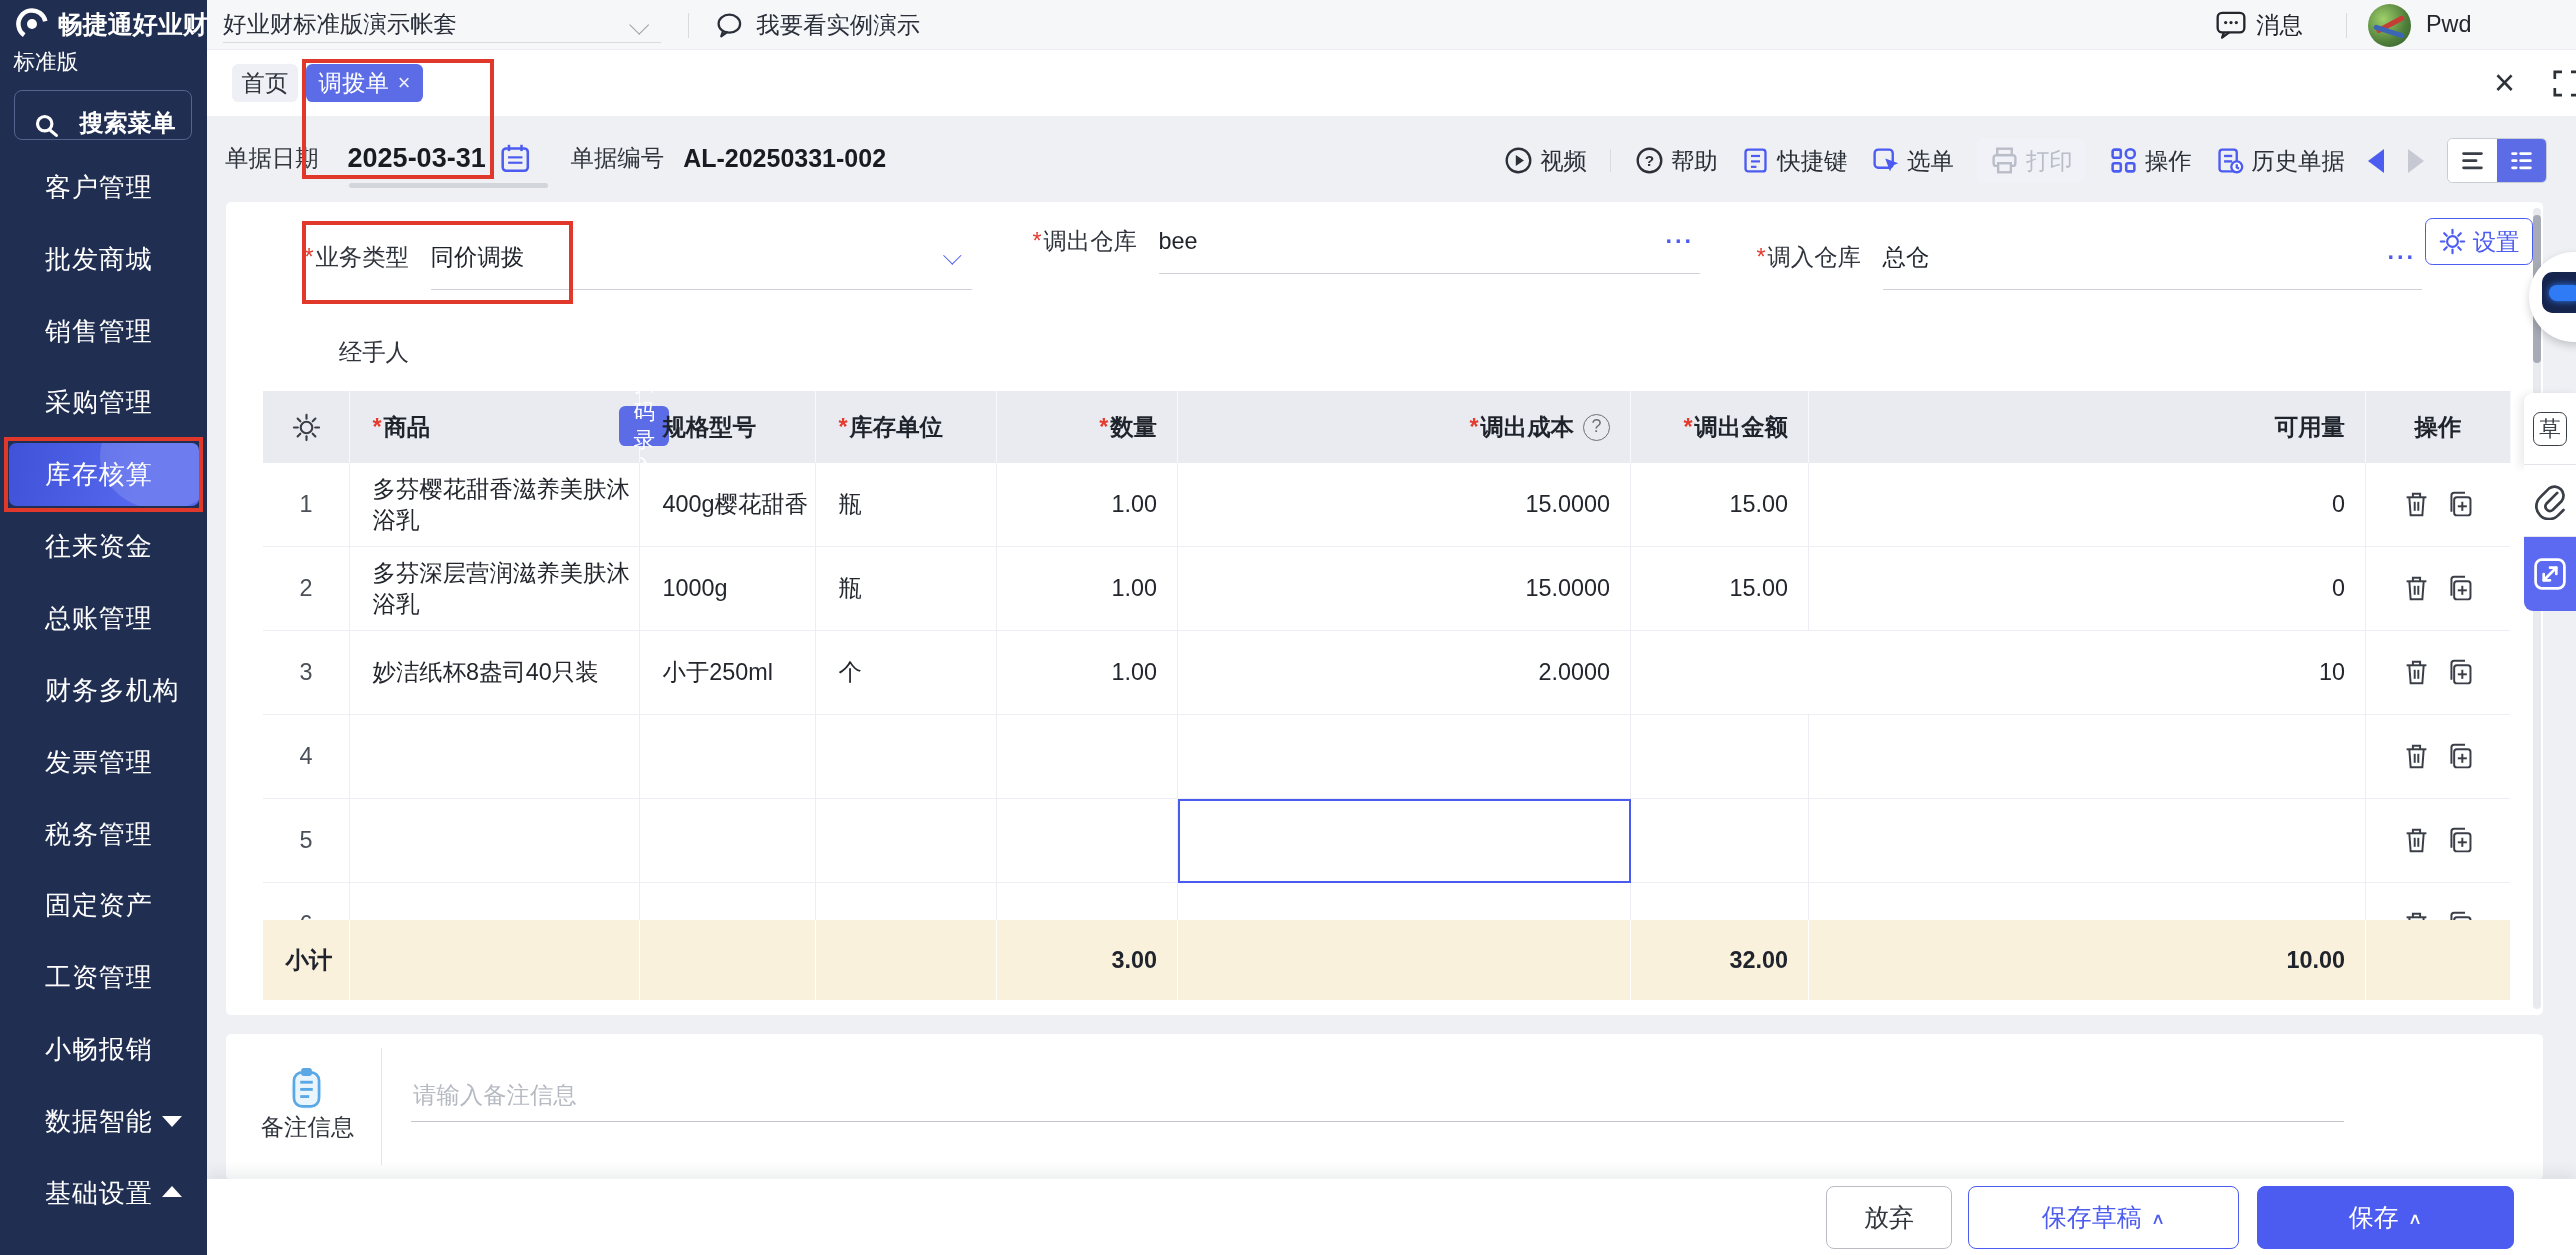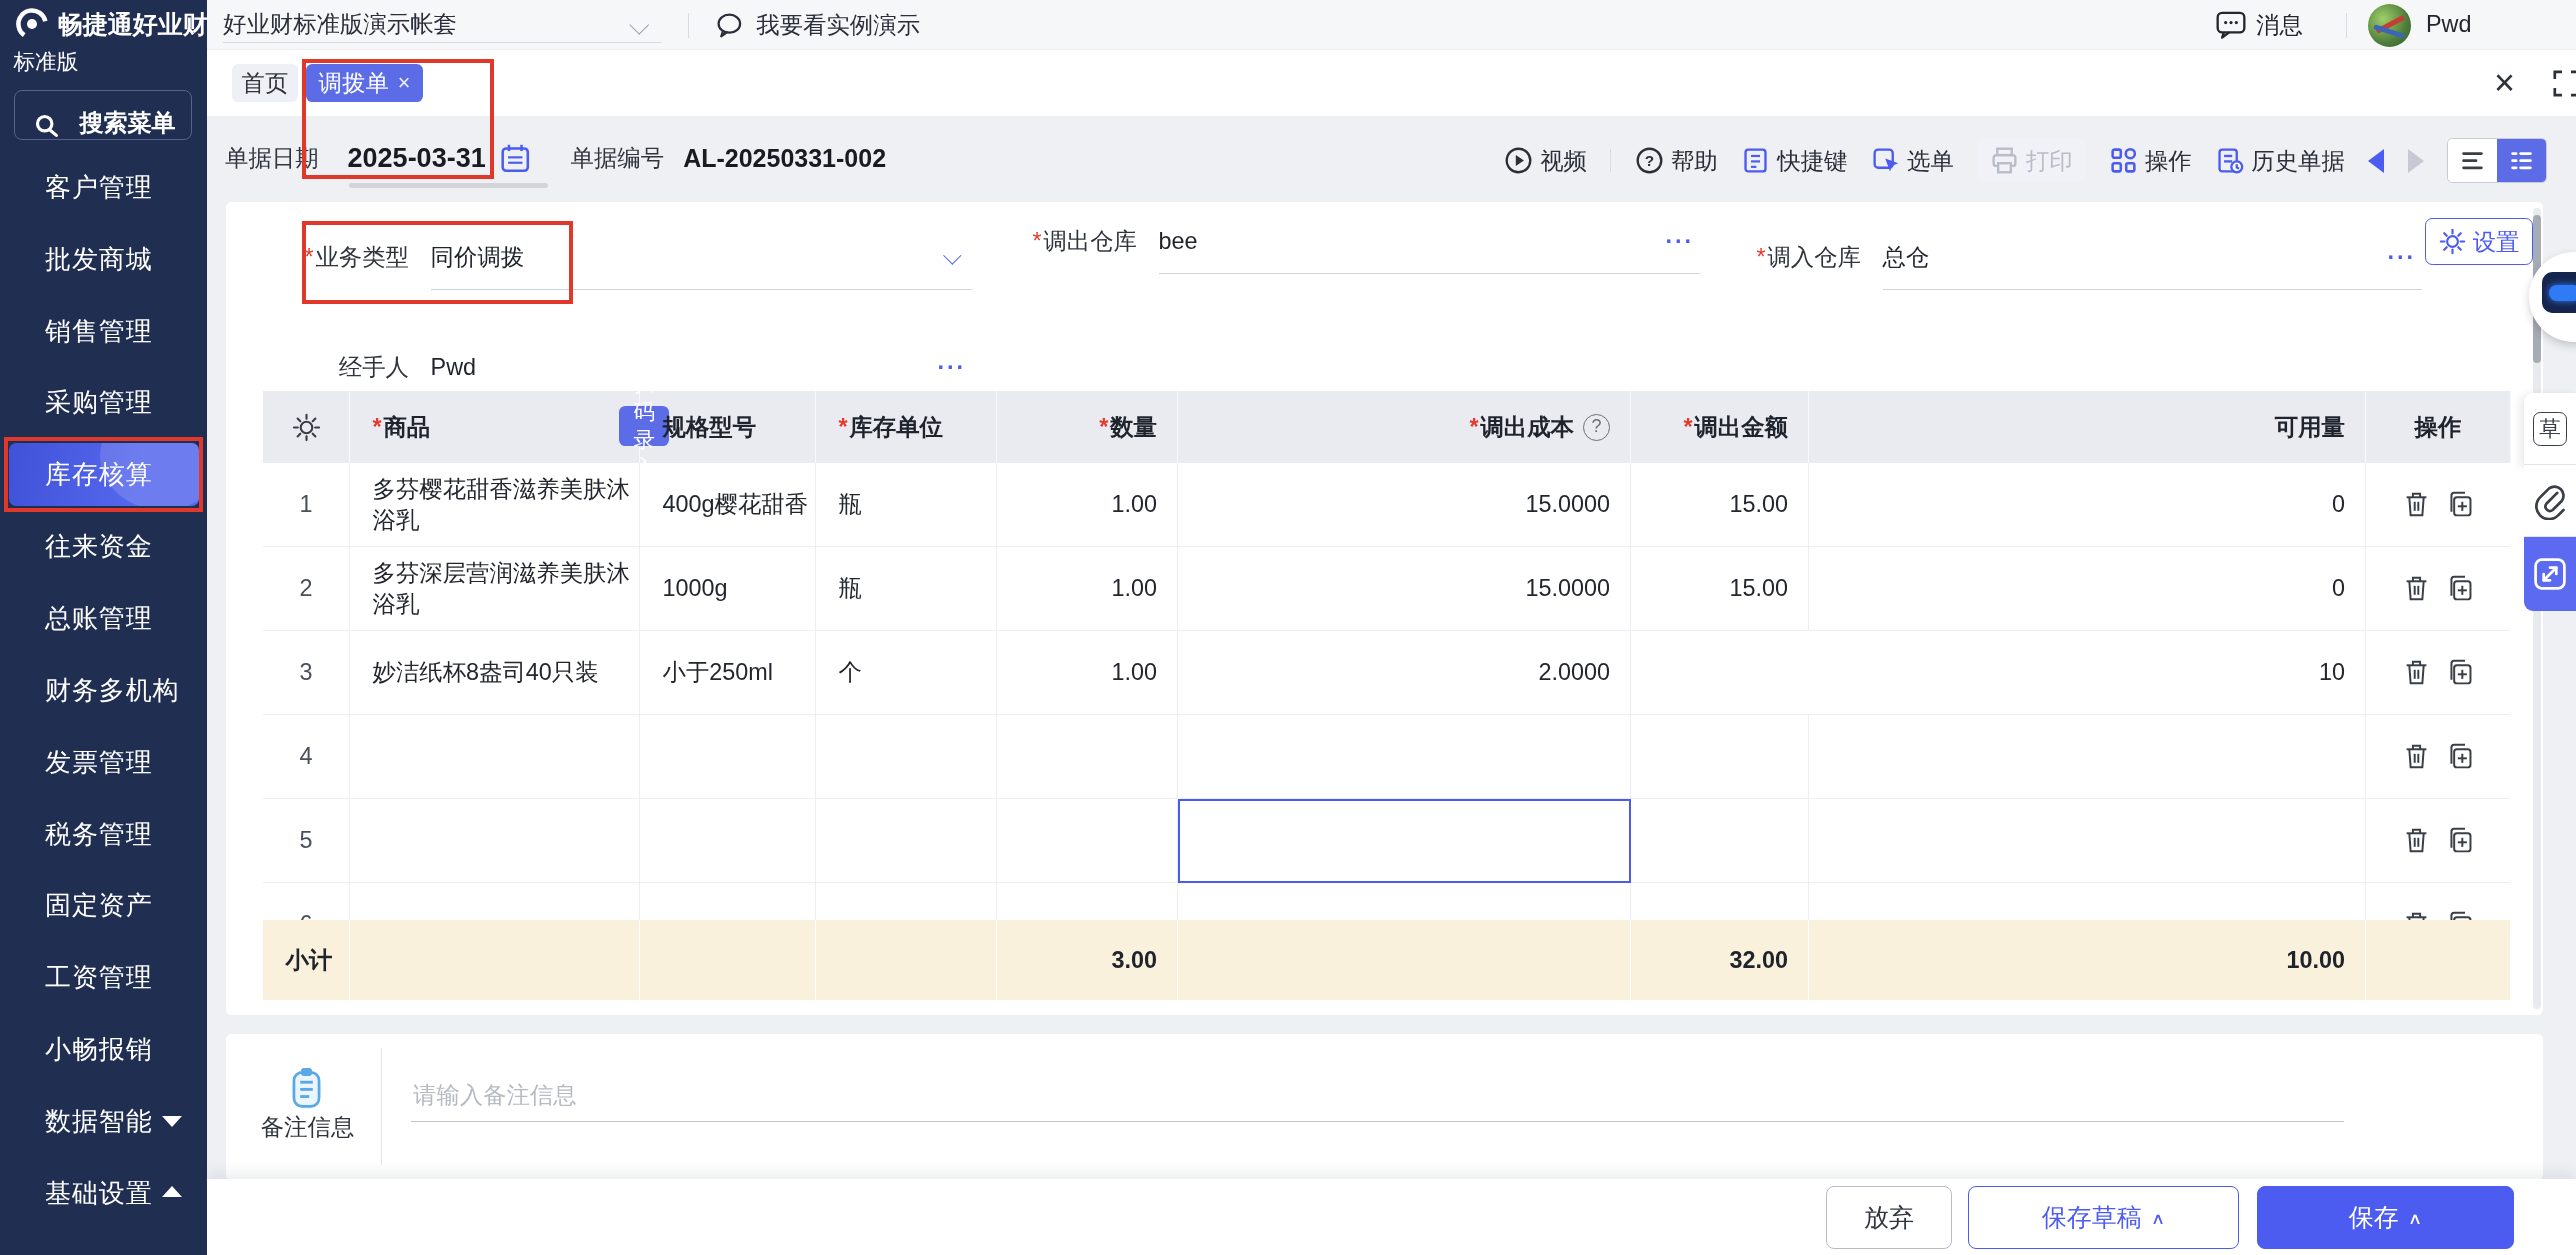--- a/index.html
+++ b/index.html
@@ -342,21 +342,21 @@
     </div>
 
     <div class="field" style="left:1522px;top:23.4px;">
       <span class="flabel"><span class="star">*</span><span>调入仓库</span></span>
       <span class="fval" style="width:539px">
         <span>总仓</span>
         <span class="picker">···</span>
       </span>
     </div>
 
-    <div class="field" style="left:70px;top:133px;">
+    <div class="field" style="left:70px;top:118px;flex-direction:column;">
       <span class="flabel"><span>经手人</span></span>
       <span class="fval" style="width:541px">
         <span>Pwd</span>
         <span class="picker">···</span>
       </span>
     </div>
 
     <div class="settings-btn">
       <svg width="27" height="27" viewBox="0 0 30 30" fill="none" stroke="#4c5bf0" stroke-width="2.4">
           <circle cx="15" cy="15" r="6"></circle>

